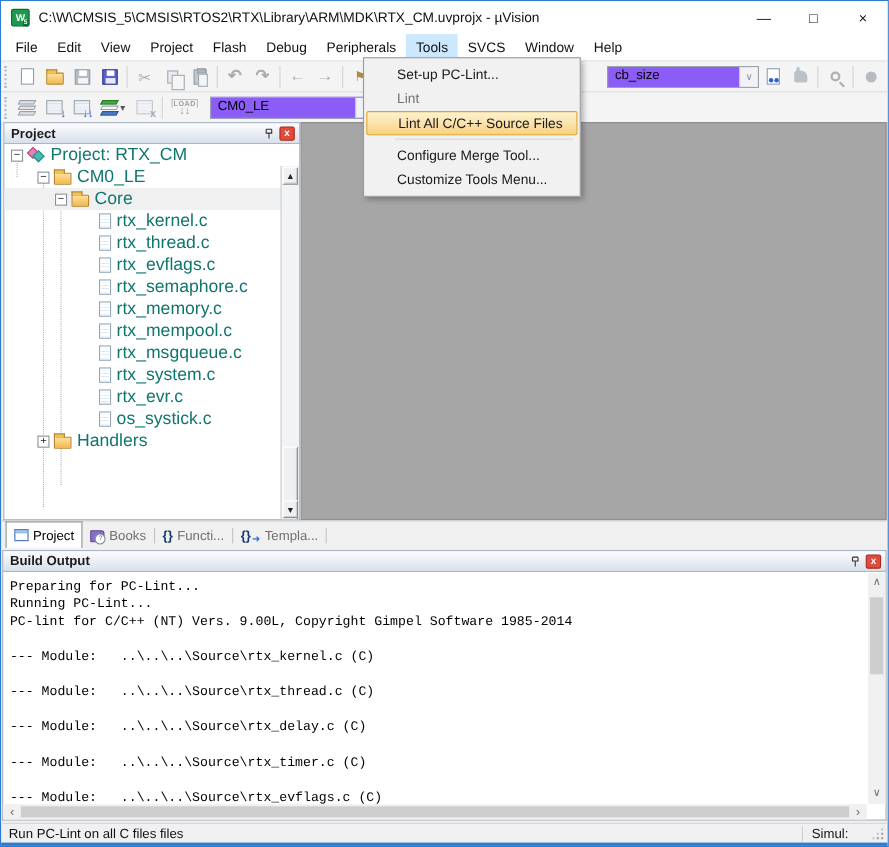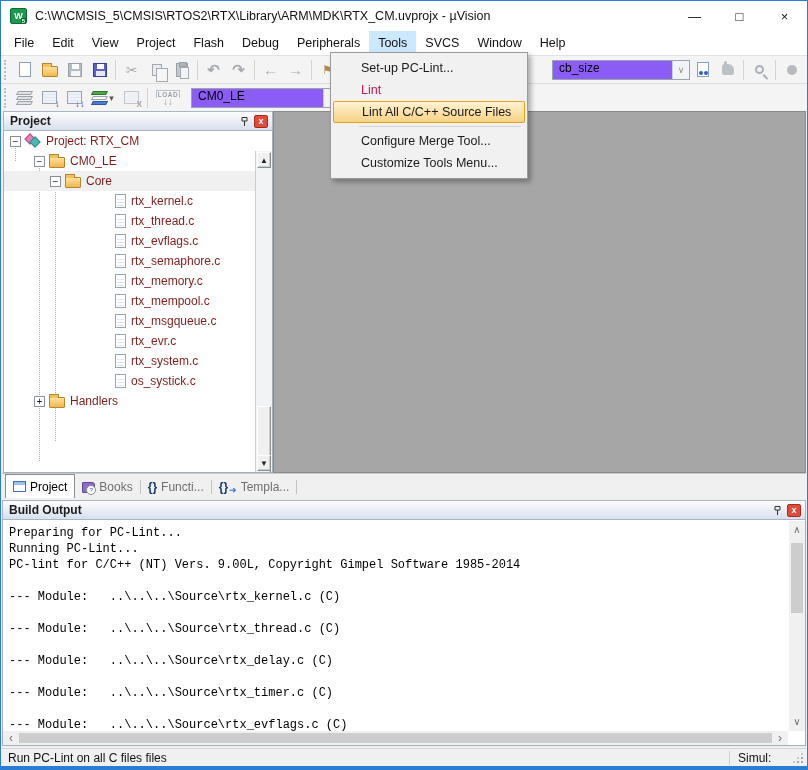--- a/index.html
+++ b/index.html
@@ -64,44 +64,44 @@
   .i-finddoc:after { content:""; position:absolute; left:6px; bottom:1px; width:4px; height:4px; border-radius:50%; background:#2b5fd9; }
   .i-hand { width:12px; height:11px; background:#bcc1c7; border-radius:3px 6px 2px 2px; position:relative; }
   .i-hand:before { content:""; position:absolute; left:2px; top:-3px; width:3px; height:5px; background:#bcc1c7; border-radius:2px; }
   .i-mag { width:9px; height:9px; border:2px solid #aab0b6; border-radius:50%; position:relative; }
   .i-mag:before { content:""; position:absolute; left:7px; top:7px; width:6px; height:2px; background:#aab0b6; transform:rotate(45deg); transform-origin:0 0; }
   .i-circle { width:10px; height:10px; border-radius:50%; background:#b7bbbf; }
   .flag { font-size:12px; color:#b08a4a; }
   
   #dropdown { position:absolute; left:329px; top:51px; width:198px; background:#f1f1f1; border:1px solid #9b9b9b; box-shadow:3px 3px 5px rgba(0,0,0,.3); z-index:50; padding:4px 0; }
   .dd-item { height:22px; line-height:22px; padding-left:30px; font-size:12.5px; color:#1a1a1a; white-space:nowrap; }
-  .dd-item.disabled { color:#be185d; }
+  .dd-item.disabled { color:#737373; }
   .dd-item.hl { margin:0 2px; padding-left:28px; height:22px; line-height:20px; background:linear-gradient(#fdf3d3,#f8d283); border:1px solid #e3a21a; border-radius:2px; }
   .dd-sep { height:1px; background:#d6d6d6; margin:3px 6px 3px 28px; }
   
   #main { position:absolute; left:1px; right:1px; top:110px; height:362px; }
   #editor { position:absolute; left:271px; top:0; right:0; bottom:0; background:#a6a6a6; border:1px solid #8a8a8a; }
   #pp { position:absolute; left:1px; top:0; width:270px; bottom:0; background:#f0f0f0; }
   .panel-hdr { height:20px; background:linear-gradient(#fdfdfe,#d7e0ec); border:1px solid #aab6c4; display:flex; align-items:center; padding:0 4px 0 6px; font-weight:bold; font-size:12px; color:#1c1c1c; }
   .panel-hdr .sp { flex:1; }
   .pin { width:13px; height:13px; display:flex; align-items:center; justify-content:center; margin-right:3px; }
   .closebox { width:14px; height:13px; background:#e14b3c; border:1px solid #a8291c; border-radius:2px; color:#fff; font-size:9px; font-weight:bold; line-height:11px; text-align:center; }
   #tree { position:absolute; left:0; right:0; top:20px; bottom:0; background:#fff; border:1px solid #a5aeb9; border-top:none; overflow:hidden; }
   .trow { height:20px; display:flex; align-items:center; position:relative; white-space:nowrap; }
   .trow.sel { background:#f0f0f0; }
-  .lv0 { padding-left:6px; } .lv1 { padding-left:30px; } .lv2 { padding-left:46px; } .lv3 { padding-left:86px;margin-left:25px; }
+  .lv0 { padding-left:6px; } .lv1 { padding-left:30px; } .lv2 { padding-left:46px; } .lv3 { padding-left:86px; }
   .expand { width:11px; height:11px; border:1px solid #8b9097; background:#fff; font-size:10px; line-height:9px; text-align:center; color:#222; margin-right:4px; flex:none; }
   .ticon { margin-right:5px; flex:none; }
   .t-target { position:relative; width:16px; height:14px; }
   .t-target i { position:absolute; width:8px; height:8px; transform:rotate(45deg); }
   .t-target i:nth-child(1){ left:1px; top:1px; background:#e97fb4; border:1px solid #b44a82; }
   .t-target i:nth-child(2){ left:6px; top:4px; background:#49b8b4; border:1px solid #2f8a86; }
   .t-file { width:11px; height:14px; background:#fff; border:1px solid #93a7bb; position:relative; }
   .t-file:before { content:""; position:absolute; inset:2px 1px 1px 1px; background:repeating-linear-gradient(0deg,#dfe8f2 0 1px,#fff 1px 3px); }
-  .tlabel { font-size:12px; color:#7f1d1d; }
+  .tlabel { font-size:16px; color:#0f766e; }
   .tline { position:absolute; border-left:1px dotted #aab0b6; width:0; }
   
   #tree-sb { position:absolute; right:0; top:20px; width:17px; bottom:0; background:#f2f3f5; border-left:1px solid #c9ced4; }
   .sb3d { background:#f0f0f0; border:1px solid #fff; border-right-color:#8a8f94; border-bottom-color:#8a8f94; box-shadow:inset -1px -1px 0 #c9ced4; display:flex; align-items:center; justify-content:center; font-size:8px; color:#222; }
   #tsb-up { position:absolute; top:1px; left:1px; right:1px; height:16px; }
   #tsb-dn { position:absolute; bottom:1px; left:1px; right:1px; height:16px; }
   #tsb-thumb { position:absolute; left:1px; right:1px; top:255px; height:70px; }
   
   #tabstrip { position:absolute; left:1px; right:1px; top:472px; height:25px; background:#f0f0f0; border-top:1px solid #c8c8c8; display:flex; align-items:flex-end; padding-left:3px; }
   .dtab { display:flex; align-items:center; gap:4px; height:22px; padding:0 7px; font-size:12px; color:#6f6f6f; }
@@ -328,25 +328,25 @@
         <div class="trow lv3">
           <span class="ticon t-file"></span>
           <span class="tlabel">rtx_mempool.c</span>
         </div>
         <div class="trow lv3">
           <span class="ticon t-file"></span>
           <span class="tlabel">rtx_msgqueue.c</span>
         </div>
         <div class="trow lv3">
           <span class="ticon t-file"></span>
+          <span class="tlabel">rtx_system.c</span>
+        </div>
+        <div class="trow lv3">
+          <span class="ticon t-file"></span>
           <span class="tlabel">rtx_evr.c</span>
-        </div>
-        <div class="trow lv3">
-          <span class="ticon t-file"></span>
-          <span class="tlabel">rtx_system.c</span>
         </div>
         <div class="trow lv3">
           <span class="ticon t-file"></span>
           <span class="tlabel">os_systick.c</span>
         </div>
         <div class="trow lv1">
           <span class="expand">+</span>
           <span class="ticon i-folder"></span>
           <span class="tlabel">Handlers</span>
         </div>

